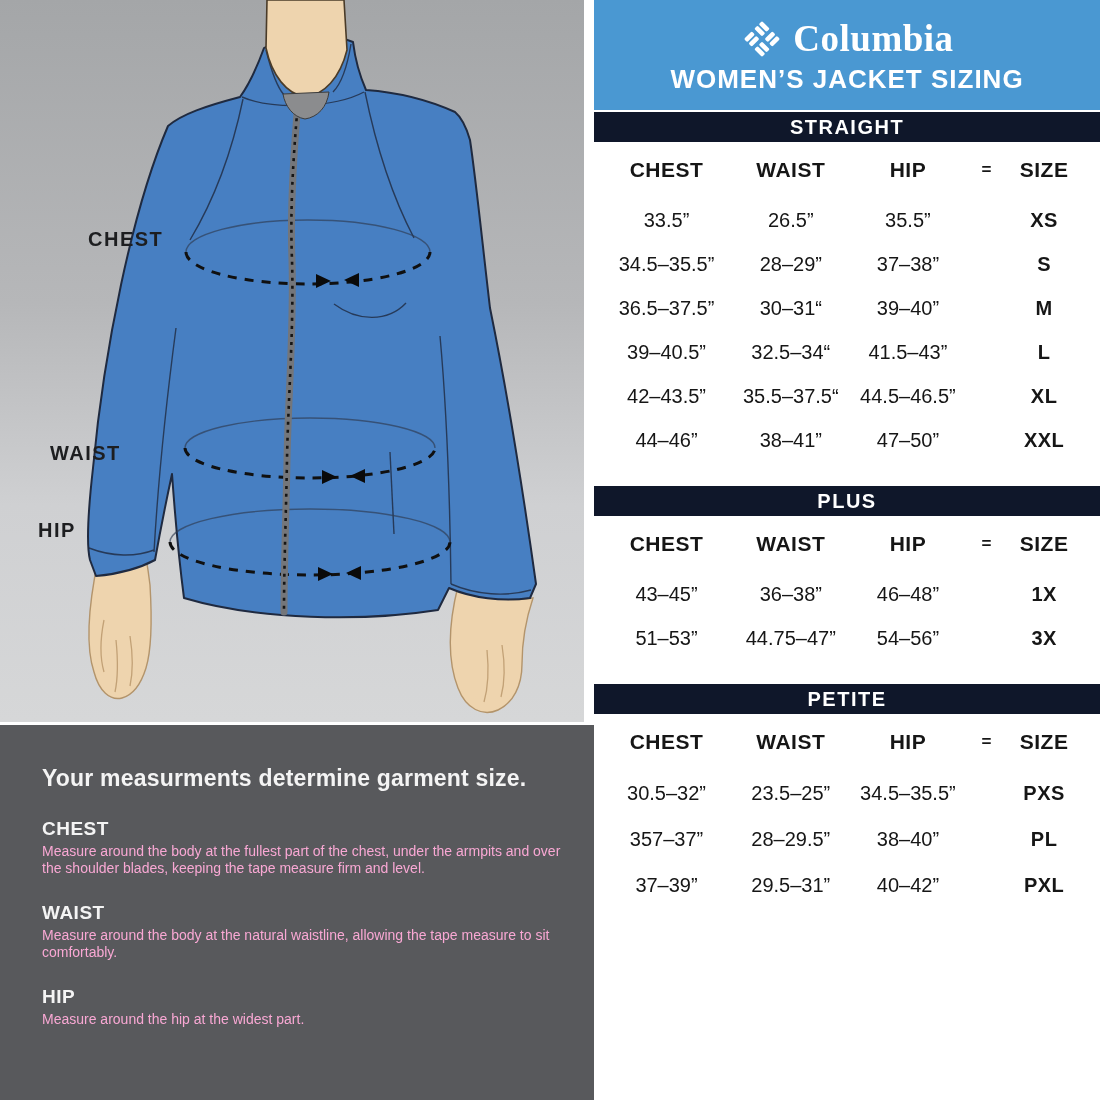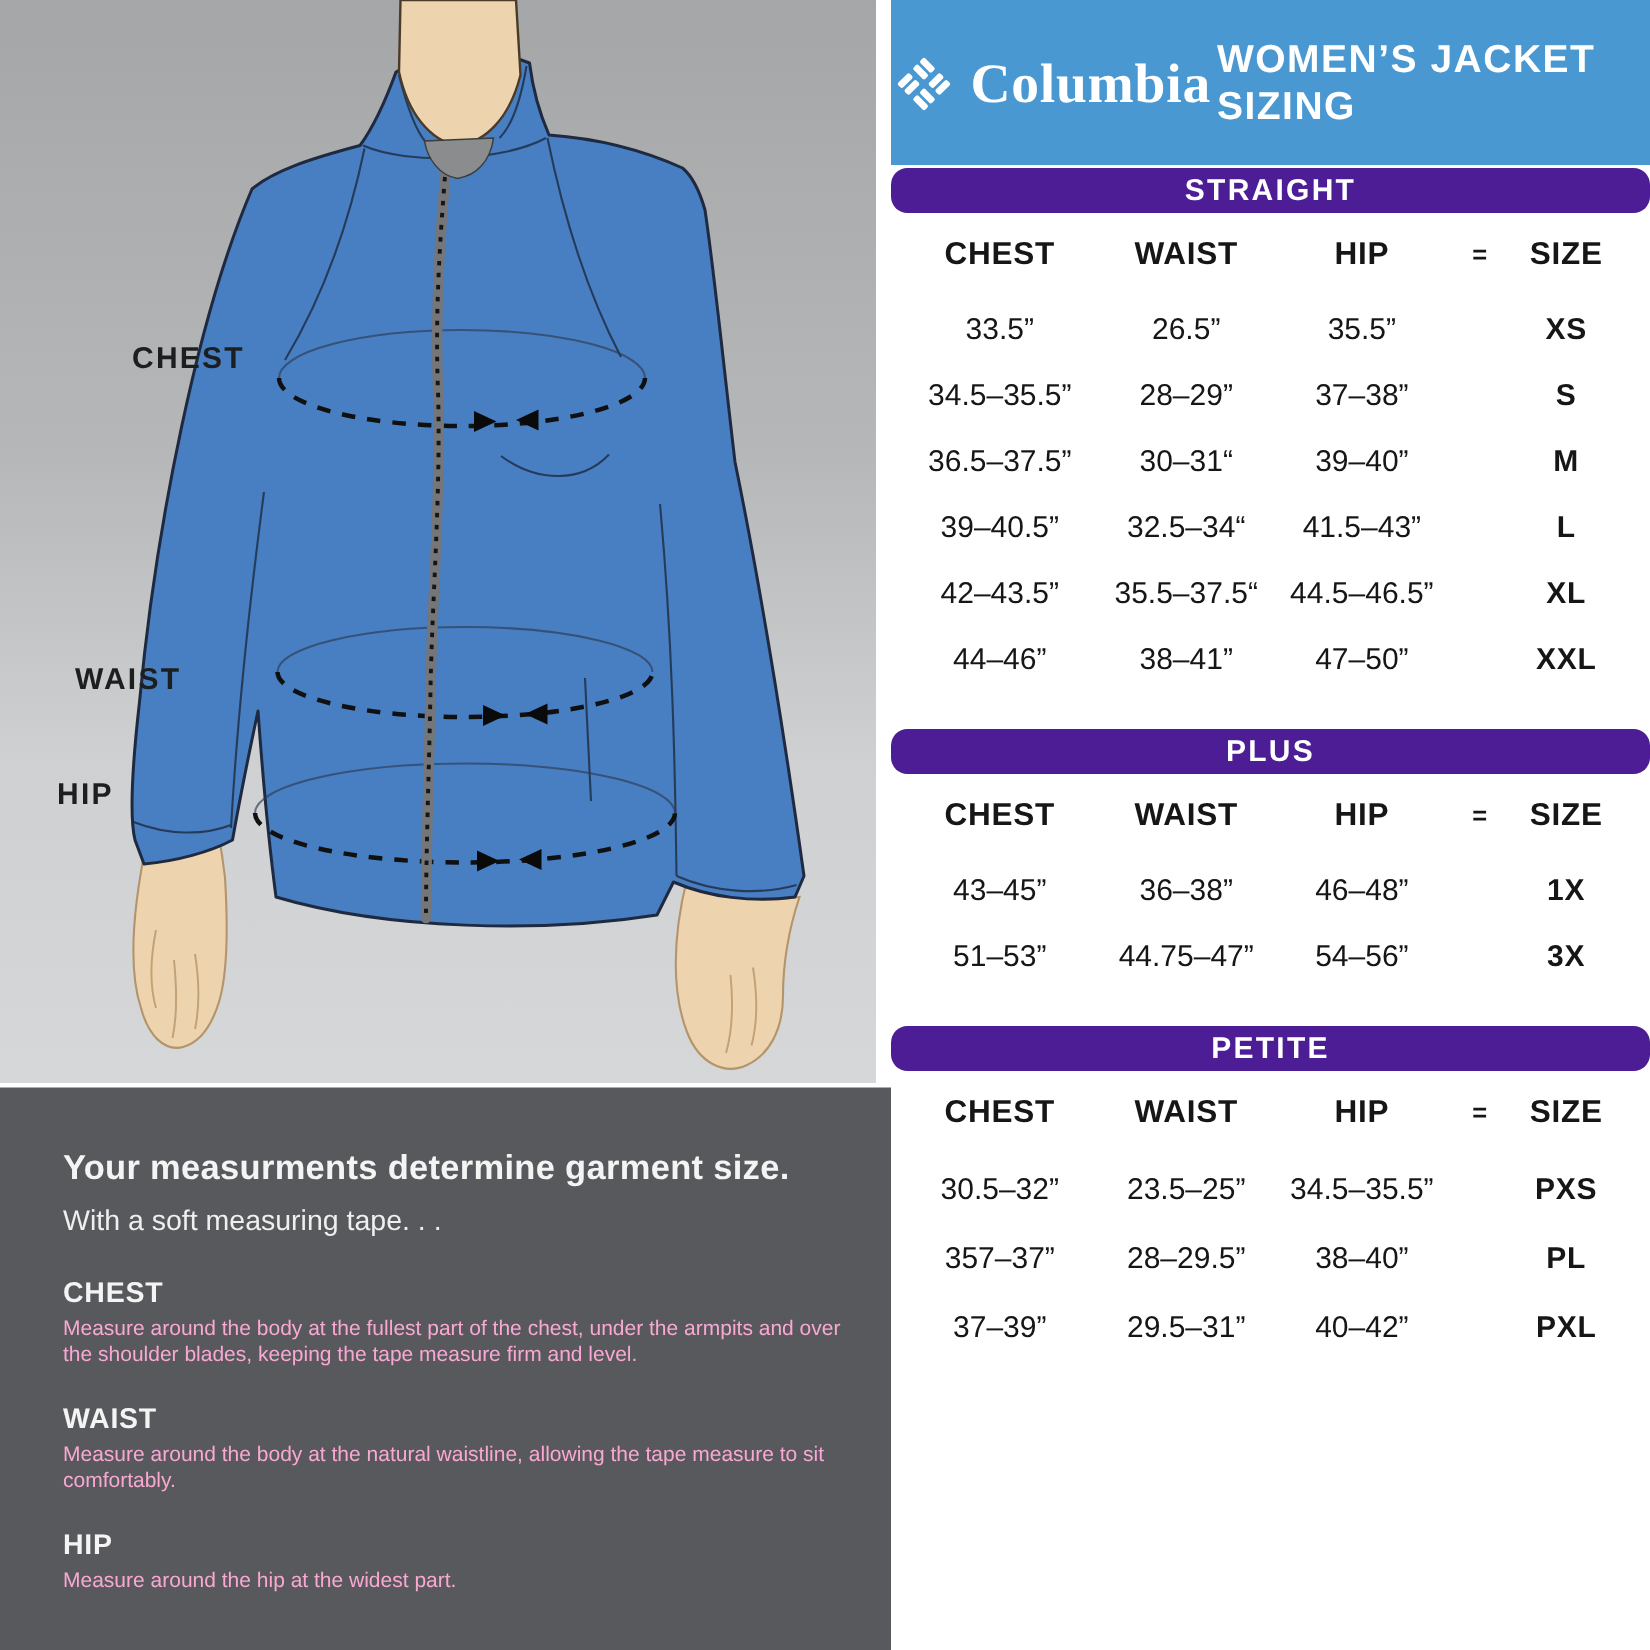--- a/index.html
+++ b/index.html
@@ -26,28 +26,28 @@
   }
   .guide-heading{font-size:23px;font-weight:800;letter-spacing:.2px;}
   .guide-sub{font-size:19px;font-weight:400;margin-top:12px;color:#efefef;}
   .guide-section{margin-top:26px;max-width:535px;}
   .guide-section-title{font-size:19px;font-weight:800;letter-spacing:.5px;}
   .guide-section-text{font-size:14px;line-height:1.18;margin-top:3px;color:#f9a8d4;}
   
   .right-col{width:506px;height:1100px;background:#ffffff;}
   .brand{
     height:110px;background:#4a98d2;color:#ffffff;
-    display:flex;flex-direction:row;align-items:center;justify-content:center;gap:4px;
+    display:flex;flex-direction:column;align-items:center;justify-content:center;gap:4px;
   }
   .brand-row{display:flex;align-items:center;gap:9px;margin-top:2px;}
   .brand-name{font-family:"Liberation Serif","DejaVu Serif",serif;font-size:37px;font-weight:700;letter-spacing:.5px;}
   .brand-title{font-size:26px;font-weight:800;letter-spacing:1px;}
   .section-bar{
-    height:30px;background:#4c1d95;color:#ffffff;display:flex;align-items:center;justify-content:center;
-    font-size:20px;font-weight:700;letter-spacing:1.5px;border-radius:11px;
+    height:30px;background:#0f172a;color:#ffffff;display:flex;align-items:center;justify-content:center;
+    font-size:20px;font-weight:700;letter-spacing:1.5px;
   }
   .bar-first{margin-top:2px;}
   .size-table{padding:0 20px 24px 8px;}
   .size-table.petite{padding-bottom:0;}
   .t-row{display:grid;grid-template-columns:27% 25% 24% 9% 15%;align-items:center;}
   .hdr-row{height:56px;}
   .data-row{height:44px;}
   .petite .data-row{height:46px;}
   .cell{text-align:center;color:#161616;font-size:20px;}
   .hdr-row .cell{font-size:21px;font-weight:800;letter-spacing:.5px;}
@@ -138,21 +138,20 @@
         <path d="M 267,0 L 344,0 L 347,50 C 340,78 324,95 305,97 C 287,94 272,76 266,48 Z" fill="#eed4ae" stroke="#4a3b28" stroke-width="1.6"></path>
         <path d="M 283,94 L 329,92 C 327,107 318,117 305,119 C 293,117 285,106 283,94 Z" fill="#8b8c8e" stroke="#3c3c3c" stroke-width="1"></path>
       </svg>
       <div class="diagram-label lbl-chest">CHEST</div>
       <div class="diagram-label lbl-waist">WAIST</div>
       <div class="diagram-label lbl-hip">HIP</div>
     </div>
 
     <div class="guide-panel">
       <div class="guide-heading">Your measurments determine garment size.</div>
-      <div class="guide-sub">With a soft measuring tape. . .</div>
       <div class="guide-section">
         <div class="guide-section-title">CHEST</div>
         <div class="guide-section-text">Measure around the body at the fullest part of the chest, under the armpits and over the shoulder blades, keeping the tape measure firm and level.</div>
       </div>
       <div class="guide-section">
         <div class="guide-section-title">WAIST</div>
         <div class="guide-section-text">Measure around the body at the natural waistline, allowing the tape measure to sit comfortably.</div>
       </div>
       <div class="guide-section">
         <div class="guide-section-title">HIP</div>

